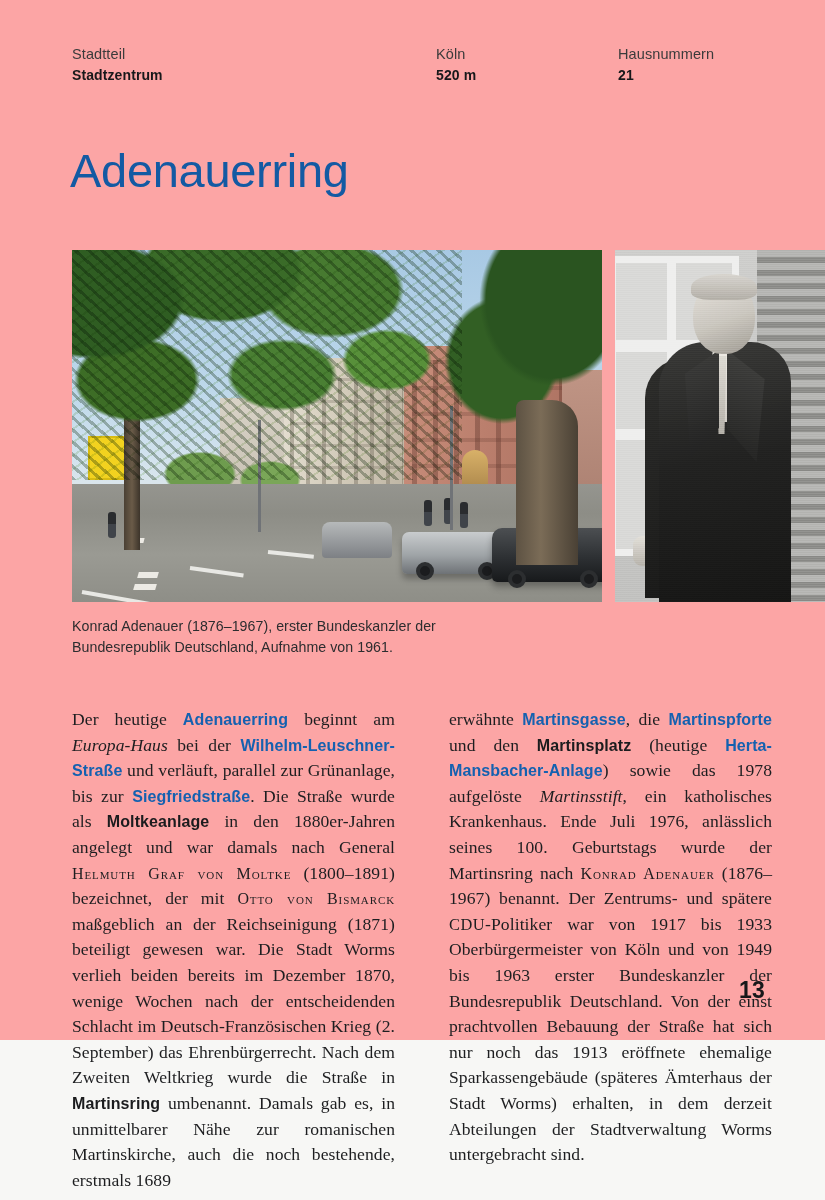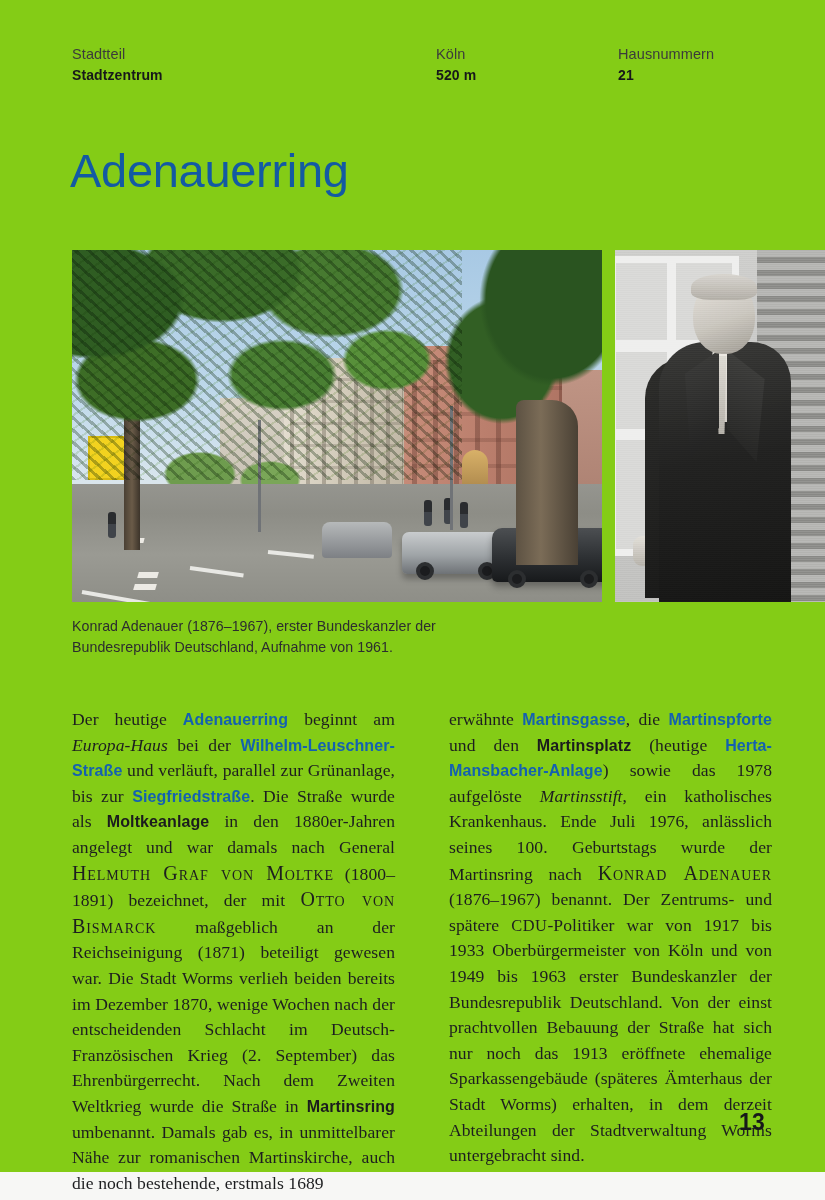--- a/index.html
+++ b/index.html
@@ -9,22 +9,22 @@
     height: 1200px;
     background: #f7f7f5;
     font-family: "Liberation Sans", sans-serif;
     overflow: hidden;
     position: relative;
   }
 
   .page {
     position: relative;
     width: 825px;
-    height: 1172px;
-    background: #84cc16;
+    height: 1040px;
+    background: #fca5a5;
   }
 
   
   .meta-row {
     position: absolute;
     top: 44px;
     left: 72px;
     right: 0;
     height: 46px;
   }
@@ -335,21 +335,21 @@
     font-family: "Liberation Sans", sans-serif;
     font-weight: bold;
     color: #1b1c1e;
     font-size: 16px;
     letter-spacing: 0.1px;
   }
   .it { font-style: italic; }
   .sc {
     font-variant: small-caps;
     letter-spacing: 0.9px;
-    font-size: 20px;
+    font-size: 16px;
     margin-top: 36px;
   }
   .ab { font-size: 16.4px; letter-spacing: 0.5px; }
 
   
   .folio {
     position: absolute;
     right: 60px;
     bottom: 36px;
     font-size: 23px;

